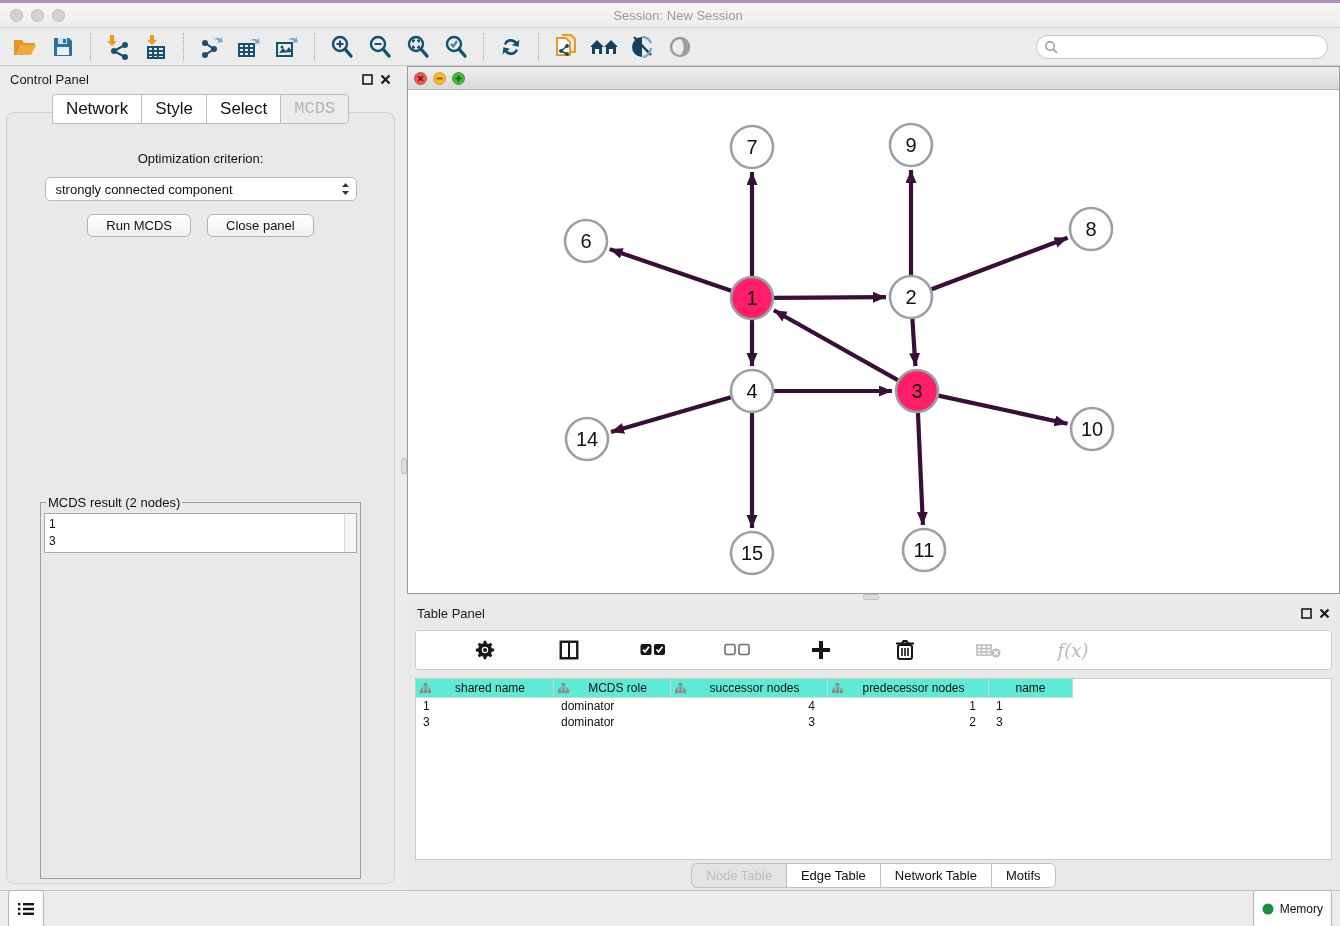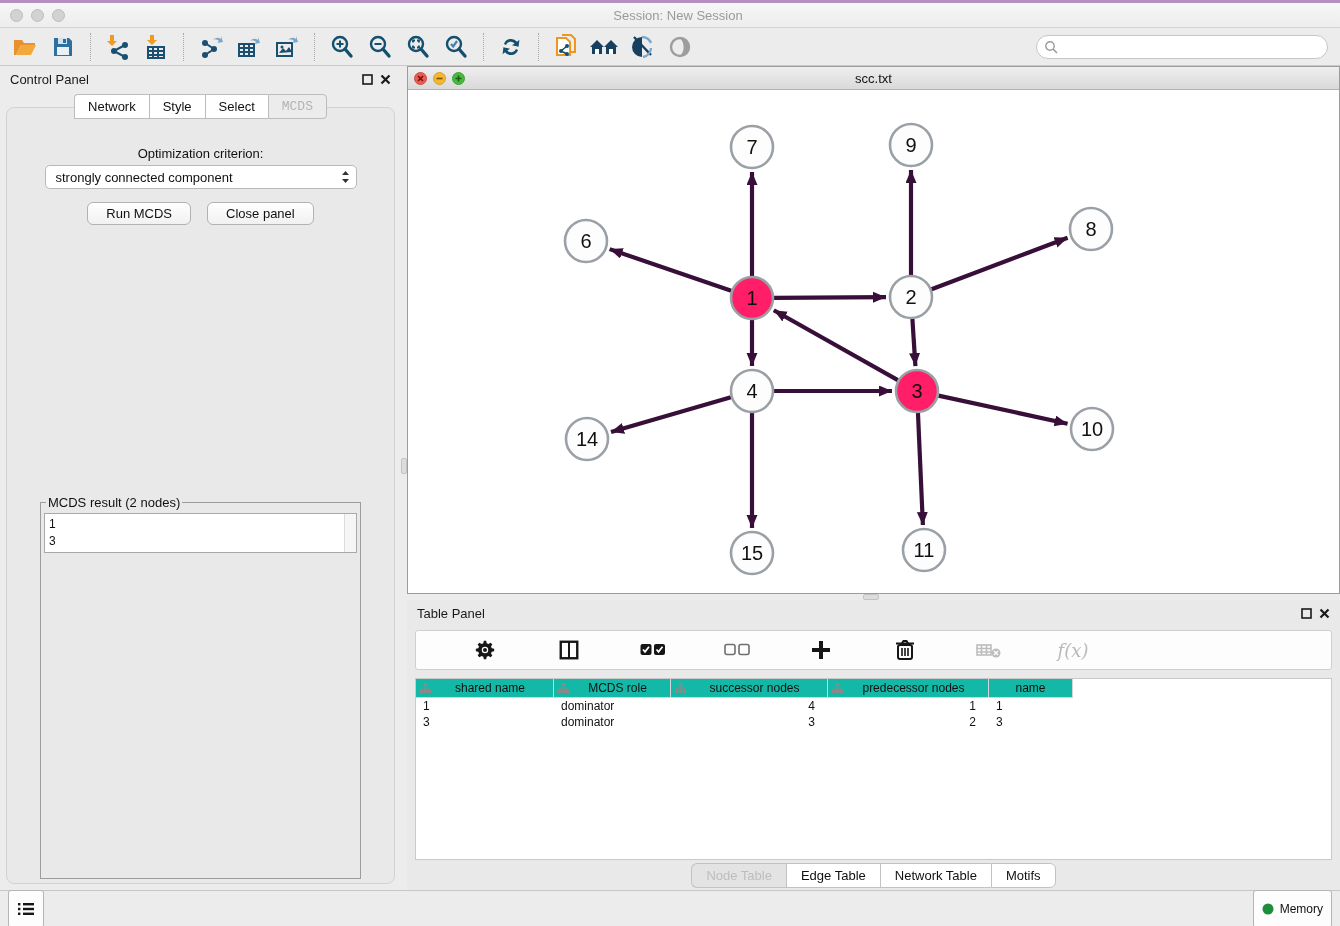--- a/index.html
+++ b/index.html
@@ -32,30 +32,30 @@
   .grip-v { position:absolute; left:0; top:392px; width:6px; height:16px;
             background:#dcdcdc; border:1px solid #c2c2c2; border-radius:2px; }
 
   
   .control-panel { width:401px; background:#ececec; display:flex; flex-direction:column; }
   .panel-head { height:26px; display:flex; align-items:center; padding:0 10px; }
   .panel-title { font-size:13px; color:#1a1a1a; }
   .panel-head .spacer { flex:1; }
   .winctl { display:flex; gap:7px; align-items:center; }
   .cp-tabs { display:flex; justify-content:center; margin-top:2px; position:relative; z-index:2; }
-  .cp-tab { font-size:13px; padding:4px 13px; background:#fff; border:1px solid #bcbcbc;
+  .cp-tab { font-size:17px; padding:4px 13px; background:#fff; border:1px solid #bcbcbc;
             border-right:none; color:#111; }
   .cp-tab:first-child { border-radius:4px 0 0 0; }
   .cp-tab:last-child { border-right:1px solid #bcbcbc; border-radius:0 4px 4px 0;font-family:Liberation Mono, monospace; }
   .cp-tab.disabled { background:#ececec; color:#b3b3b3; }
   .cp-content { flex:1; margin:-12px 6px 6px 6px; padding-top:12px; background:#e9e9e9;
                 border:1px solid #d2d2d2; border-radius:8px; display:flex;
                 flex-direction:column; align-items:center; min-height:0; }
   .opt-label { font-size:13px; color:#111; margin-top:26px; }
-  .select-box { margin-top:4px; width:312px; height:24px; background:#fff;
+  .select-box { margin-top:11px; width:312px; height:24px; background:#fff;
                 border:1px solid #b9b9b9; border-radius:5px; display:flex;
                 align-items:center; padding:0 6px 0 10px; font-size:13px; color:#111; }
   .select-box .sel-label { flex:1; }
   .btn-row { display:flex; gap:16px; margin-top:13px; }
   .btn { height:23px; padding:0 18px; background:linear-gradient(#ffffff,#f1f1f1);
          border:1px solid #b2b2b2; border-radius:6px; font-size:13px; color:#111;
          display:flex; align-items:center; }
   .cp-spacer { flex:1; }
   .result-fieldset { width:321px; height:384px; border:1px solid #9d9d9d; margin-bottom:4px;
                      padding:3px; font-size:13px; color:#111; }
@@ -91,21 +91,21 @@
   
   .table-panel { flex:1; background:#e9e9e9; display:flex; flex-direction:column; min-height:0; }
   .tp-toolbar { margin:4px 8px 0 8px; height:40px; background:#fdfdfd;
                 border:1px solid #cfcfcf; border-radius:3px; display:flex;
                 align-items:center; gap:10px; padding:0 10px; }
   .tp-ico { width:30px; height:30px; display:flex; align-items:center; justify-content:center;margin-left:44px; }
   .fx-ico { font-family:"DejaVu Serif", serif; font-style:italic; font-size:18px; color:#b9b9b9; }
   .tp-table-wrap { margin:8px 8px 0 8px; flex:1; background:#fff;
                    border:1px solid #c9c9c9; overflow:hidden; }
   .thead-row { display:flex; height:19px; }
-  .th { background:#14b8a6; border-right:1px solid #d4d4d4; border-bottom:1px solid #d4d4d4;
+  .th { background:#5eead4; border-right:1px solid #d4d4d4; border-bottom:1px solid #d4d4d4;
         display:flex; align-items:center; font-size:12px; color:#111; padding:0 4px; }
   .th .th-label { flex:1; text-align:center; }
   .tr { display:flex; height:16px; }
   .td { font-size:12px; color:#111; padding:0 7px; display:flex; align-items:center; }
   .td.right { justify-content:flex-end; padding-right:13px; }
   .tp-tabs { height:30px; display:flex; align-items:center; justify-content:center; }
   .tp-tab { font-size:13px; padding:4px 14px; background:#fff; border:1px solid #c2c2c2;
             border-right:none; color:#111; }
   .tp-tab:first-child { border-radius:6px 0 0 6px; }
   .tp-tab:last-child { border-right:1px solid #c2c2c2; border-radius:0 6px 6px 0; }
@@ -332,21 +332,20 @@
           <div class="tl yellow">
             <svg width="7" height="3" viewBox="0 0 7 3">
                 <path d="M0.5 1.5 h6" stroke="#7a5208" stroke-width="1.6"></path>
               </svg>
           </div>
           <div class="tl green">
             <svg width="7" height="7" viewBox="0 0 7 7">
                 <path d="M3.5 0.5 v6 M0.5 3.5 h6" stroke="#1c5c17" stroke-width="1.6"></path>
               </svg>
           </div>
-          <div class="net-title">scc.txt</div>
         </div>
         <div class="net-canvas">
           <svg id="graph-svg" width="931" height="503" viewBox="0 0 931 503">
               <defs>
                 <marker id="arrow" markerUnits="userSpaceOnUse" markerWidth="15" markerHeight="13" refX="13" refY="5.5" orient="auto">
                   <path d="M0,0 L13,5.5 L0,11 Z" fill="#380f39"></path>
                 </marker>
               </defs>
               <line x1="344" y1="186" x2="344" y2="82" stroke="#380f39" stroke-width="4.2" marker-end="url(#arrow)"></line>
               <line x1="323.1924875913935" y1="200.85525176330984" x2="201.64490046432553" y2="159.11903208714793" stroke="#380f39" stroke-width="4.2" marker-end="url(#arrow)"></line>

